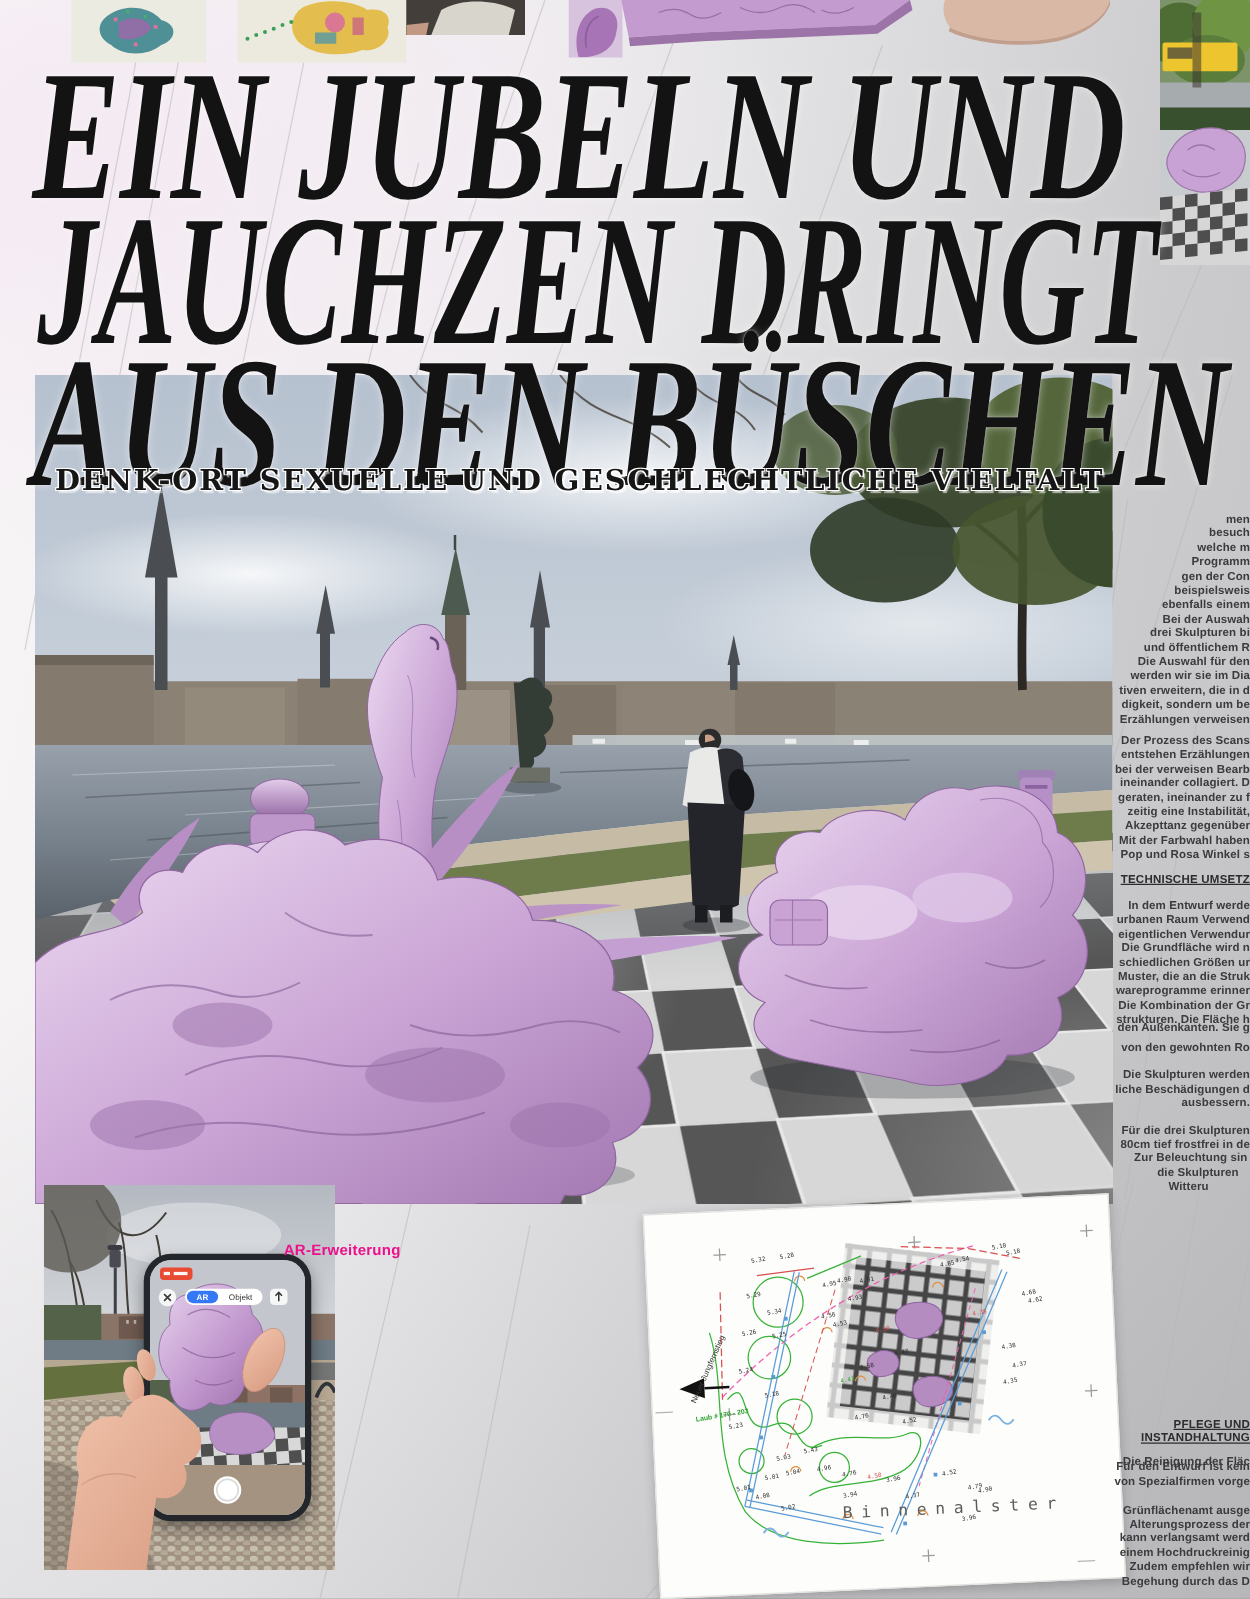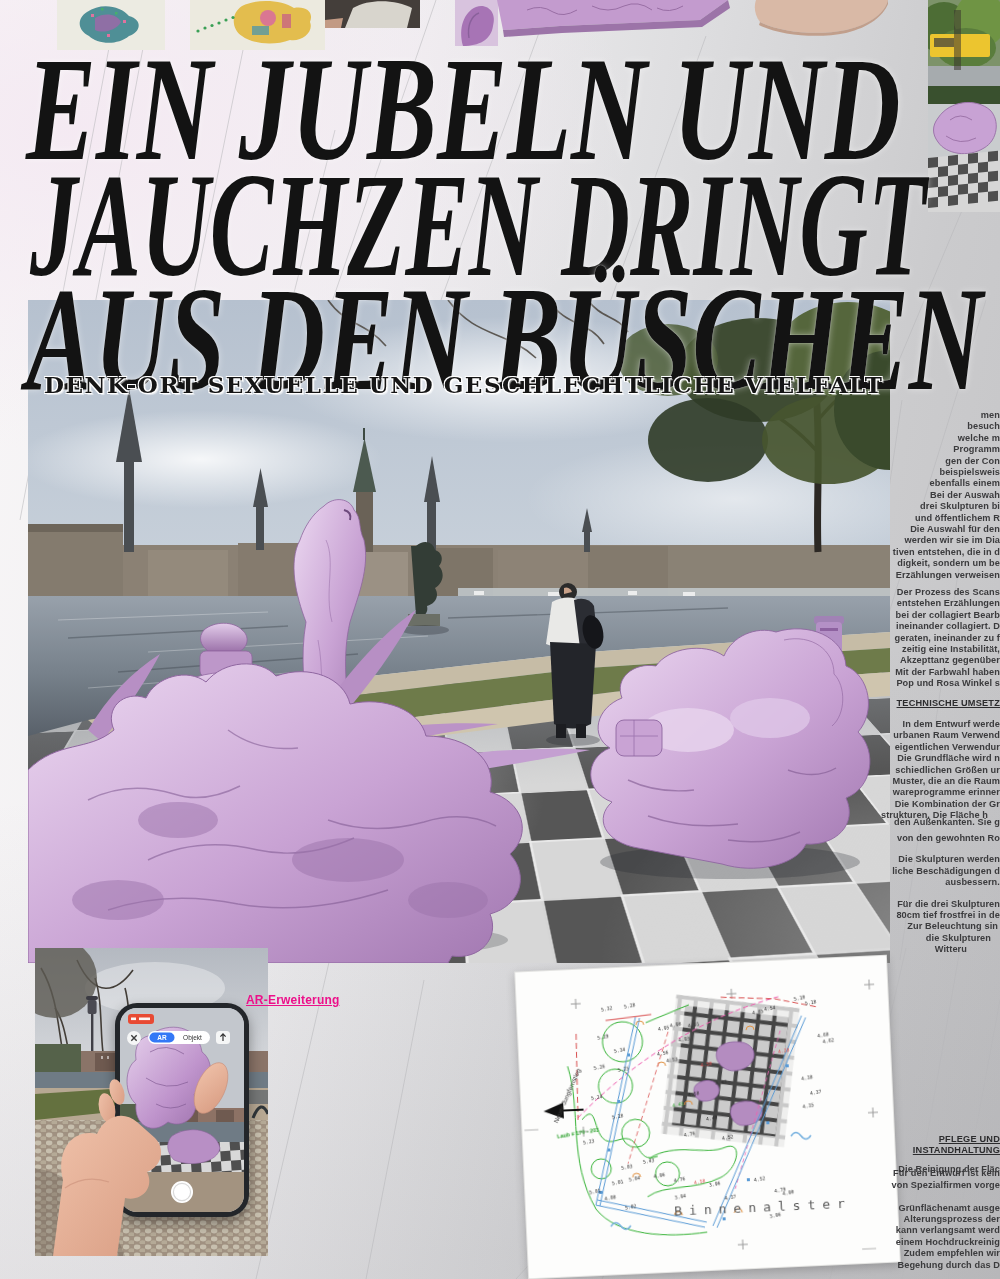--- a/index.html
+++ b/index.html
@@ -51,21 +51,21 @@
   .col-line{position:absolute;white-space:nowrap;font:700 9.2px/11px "Liberation Sans",sans-serif;
     color:#3b3b3d;letter-spacing:.1px;}
   .col-heading{text-decoration:underline;color:#2c2c2e;letter-spacing:.2px;}
 
   
   #ar-photo{position:absolute;left:35px;top:948px;width:233px;height:308px;overflow:hidden;z-index:12;background:#bcc0c6;}
   .ar-phone{position:absolute;left:80px;top:55px;width:134px;height:214px;border-radius:22px;
     background:#23262a;box-shadow:0 6px 14px rgba(0,0,0,.38);padding:5px;box-sizing:border-box;}
   .ar-screen{position:relative;width:124px;height:204px;border-radius:17px;overflow:hidden;background:#c6cad0;}
   #ar-label{position:absolute;left:227px;top:993px;z-index:40;font:700 12px "Liberation Sans",sans-serif;
-    color:#ec108a;text-decoration:underline;letter-spacing:.2px;margin-left:19px;}
+    color:#ec108a;letter-spacing:.2px;}
 
   
   #plan{position:absolute;left:521px;top:963px;width:371px;height:306px;background:#fdfdfc;
     transform:rotate(-2.6deg);box-shadow:0 3px 9px rgba(0,0,0,.2);border:1px solid #e3e3e1;z-index:11;}
   .elev{position:absolute;font:400 4.8px/5px "DejaVu Sans Mono",monospace;color:#2e2e2e;
     transform:rotate(-8deg);white-space:nowrap;}
   .elev.r{color:#d94f4f;} .elev.g{color:#2da12d;}
   #plan-water-label{position:absolute;left:148px;top:238px;font:400 13px "DejaVu Sans Mono",monospace;
     color:#5c5c5c;letter-spacing:7px;white-space:nowrap;}
   #plan-street-label{position:absolute;left:30px;top:150px;font:400 6.5px "Liberation Sans",sans-serif;
@@ -388,42 +388,42 @@
       <div class="col-line" style="top: 22.8px; right: 0px;">welche m</div>
       <div class="col-line" style="top: 34.2px; right: 0px;">Programm</div>
       <div class="col-line" style="top: 45.6px; right: 0px;">gen der Con</div>
       <div class="col-line" style="top: 57px; right: 0px;">beispielsweis</div>
       <div class="col-line" style="top: 68.4px; right: 0px;">ebenfalls einem</div>
       <div class="col-line" style="top: 79.8px; right: 0px;">Bei der Auswah</div>
       <div class="col-line" style="top: 91.2px; right: 0px;">drei Skulpturen bi</div>
       <div class="col-line" style="top: 102.6px; right: 0px;">und öffentlichem R</div>
       <div class="col-line" style="top: 114px; right: 0px;">Die Auswahl für den</div>
       <div class="col-line" style="top: 125.4px; right: 0px;">werden wir sie im Dia</div>
-      <div class="col-line" style="top: 136.8px; right: 0px;">tiven entstehen, die in d</div>
+      <div class="col-line" style="top: 136.8px; right: 0px;">tiven erweitern, die in d</div>
       <div class="col-line" style="top: 148.2px; right: 0px;">digkeit, sondern um be</div>
       <div class="col-line" style="top: 159.6px; right: 0px;">Erzählungen verweisen</div>
       <div class="col-line" style="top: 177px; right: 0px;">Der Prozess des Scans</div>
       <div class="col-line" style="top: 188.4px; right: 0px;">entstehen Erzählungen</div>
-      <div class="col-line" style="top: 199.8px; right: 0px;">bei der collagiert Bearb</div>
+      <div class="col-line" style="top: 199.8px; right: 0px;">bei der verweisen Bearb</div>
       <div class="col-line" style="top: 211.2px; right: 0px;">ineinander collagiert. D</div>
       <div class="col-line" style="top: 222.6px; right: 0px;">geraten, ineinander zu f</div>
       <div class="col-line" style="top: 234px; right: 0px;">zeitig eine Instabilität,</div>
       <div class="col-line" style="top: 245.4px; right: 0px;">Akzepttanz gegenüber</div>
       <div class="col-line" style="top: 256.8px; right: 0px;">Mit der Farbwahl haben</div>
       <div class="col-line" style="top: 268.2px; right: 0px;">Pop und Rosa Winkel s</div>
       <div class="col-line col-heading" style="top: 287.6px; right: 0px;">TECHNISCHE UMSETZ</div>
       <div class="col-line" style="top: 309px; right: 0px;">In dem Entwurf werde</div>
       <div class="col-line" style="top: 320.4px; right: 0px;">urbanen Raum Verwend</div>
       <div class="col-line" style="top: 331.8px; right: 0px;">eigentlichen Verwendur</div>
       <div class="col-line" style="top: 343.2px; right: 0px;">Die Grundfläche wird n</div>
       <div class="col-line" style="top: 354.6px; right: 0px;">schiedlichen Größen ur</div>
-      <div class="col-line" style="top: 366px; right: 0px;">Muster, die an die Raum</div>
+      <div class="col-line" style="top: 366px; right: 0px;">Muster, die an die Struk</div>
       <div class="col-line" style="top: 377.4px; right: 0px;">wareprogramme erinner</div>
       <div class="col-line" style="top: 388.8px; right: 0px;">Die Kombination der Gr</div>
-      <div class="col-line" style="top: 400.2px; right: 12px;">strukturen. Die Fläche h</div>
+      <div class="col-line" style="top: 400.2px; right: 0px;">strukturen. Die Fläche h</div>
       <div class="col-line" style="top: 407px; right: 0px;">den Außenkanten. Sie g</div>
       <div class="col-line" style="top: 423px; right: 0px;">von den gewohnten Ro</div>
       <div class="col-line" style="top: 444.4px; right: 0px;">Die Skulpturen werden</div>
       <div class="col-line" style="top: 455.8px; right: 0px;">liche Beschädigungen d</div>
       <div class="col-line" style="top: 467.2px; right: 0px;">ausbessern.</div>
       <div class="col-line" style="top: 488.6px; right: 0px;">Für die drei Skulpturen</div>
       <div class="col-line" style="top: 500px; right: 0px;">80cm tief frostfrei in de</div>
       <div class="col-line" style="top: 511.4px; right: 2px;">Zur Beleuchtung sin</div>
       <div class="col-line" style="top: 522.8px; right: 9px;">die Skulpturen</div>
       <div class="col-line" style="top: 534.2px; right: 33px;">Witteru</div>

